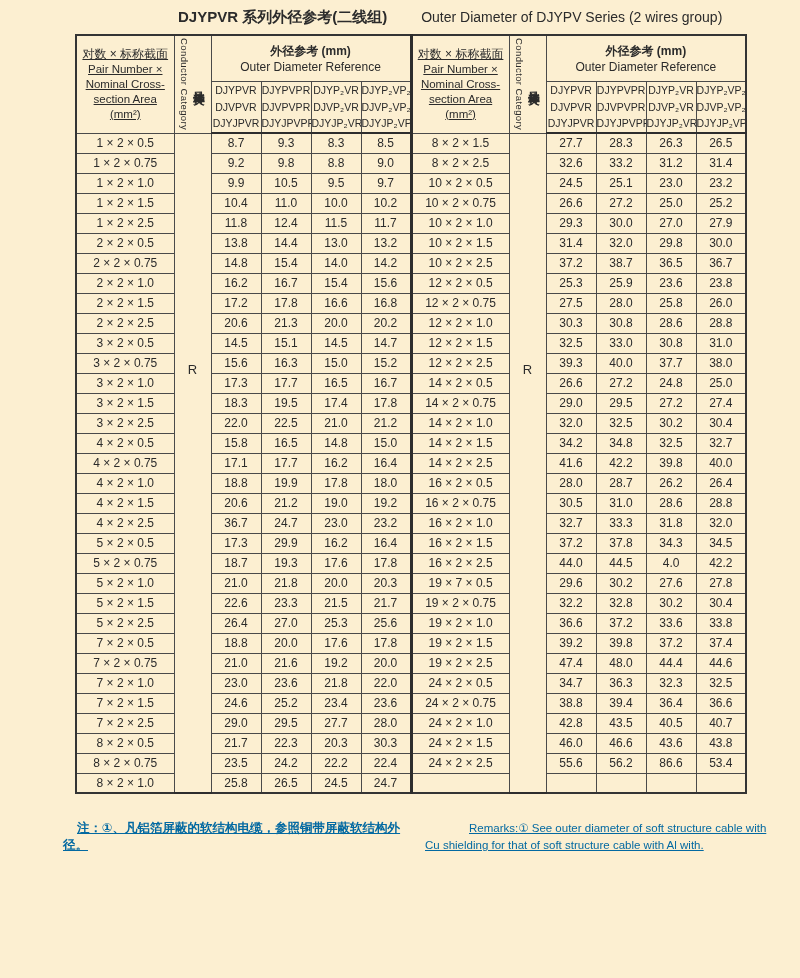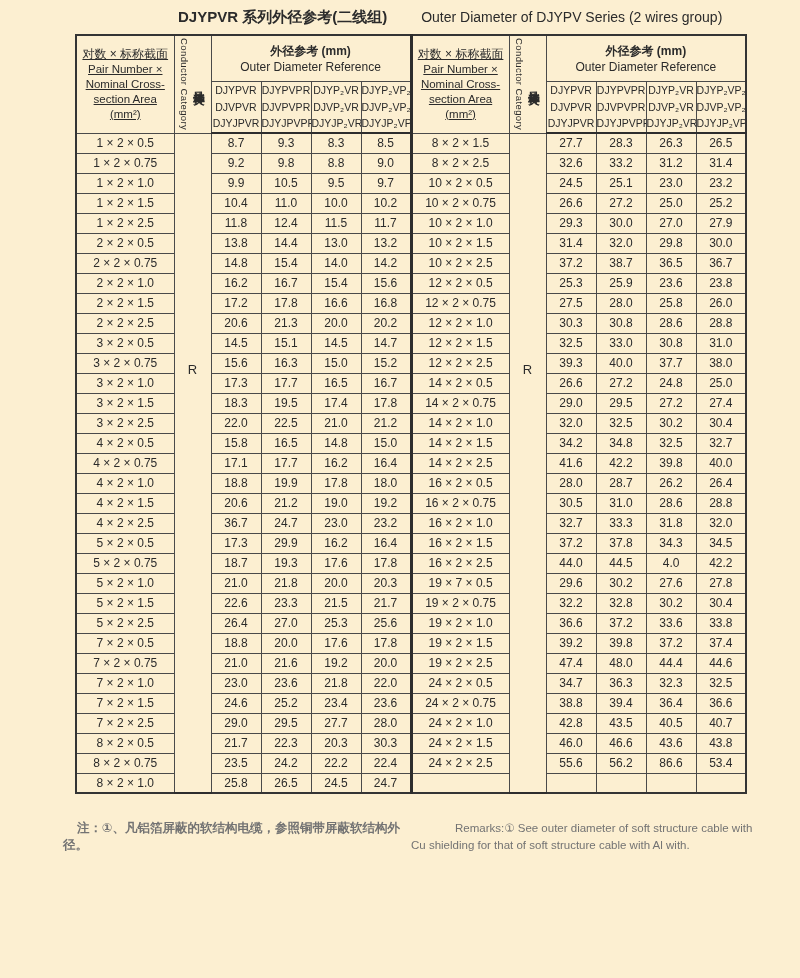--- a/index.html
+++ b/index.html
@@ -68,21 +68,23 @@
     vertical-align:top;
     font-size:13px;
     padding-top:228px;
     border-top:1px solid #4a4a4a;
     border-bottom:2px solid #2d2d2d;
   }
 
   .notes{
     display:flex;
     margin:26px 0 0 63px;
-    color:#737373;
+    gap:14px;
+    color:#0369a1;
+    text-decoration:underline;
   }
   .notes p{margin:0;}
   .notes-zh{width:348px;font-size:12.5px;line-height:17px;font-weight:bold;}
   .notes-zh p.n1{text-indent:14px;}
   .notes-zh p.n2{text-indent:20px;}
   .notes-en{width:352px;font-size:11.5px;line-height:16.5px;}
   .notes-en p.n1{text-indent:44px;}
   .notes-en p.n2{text-indent:16px;}
 </style>
 </head>

